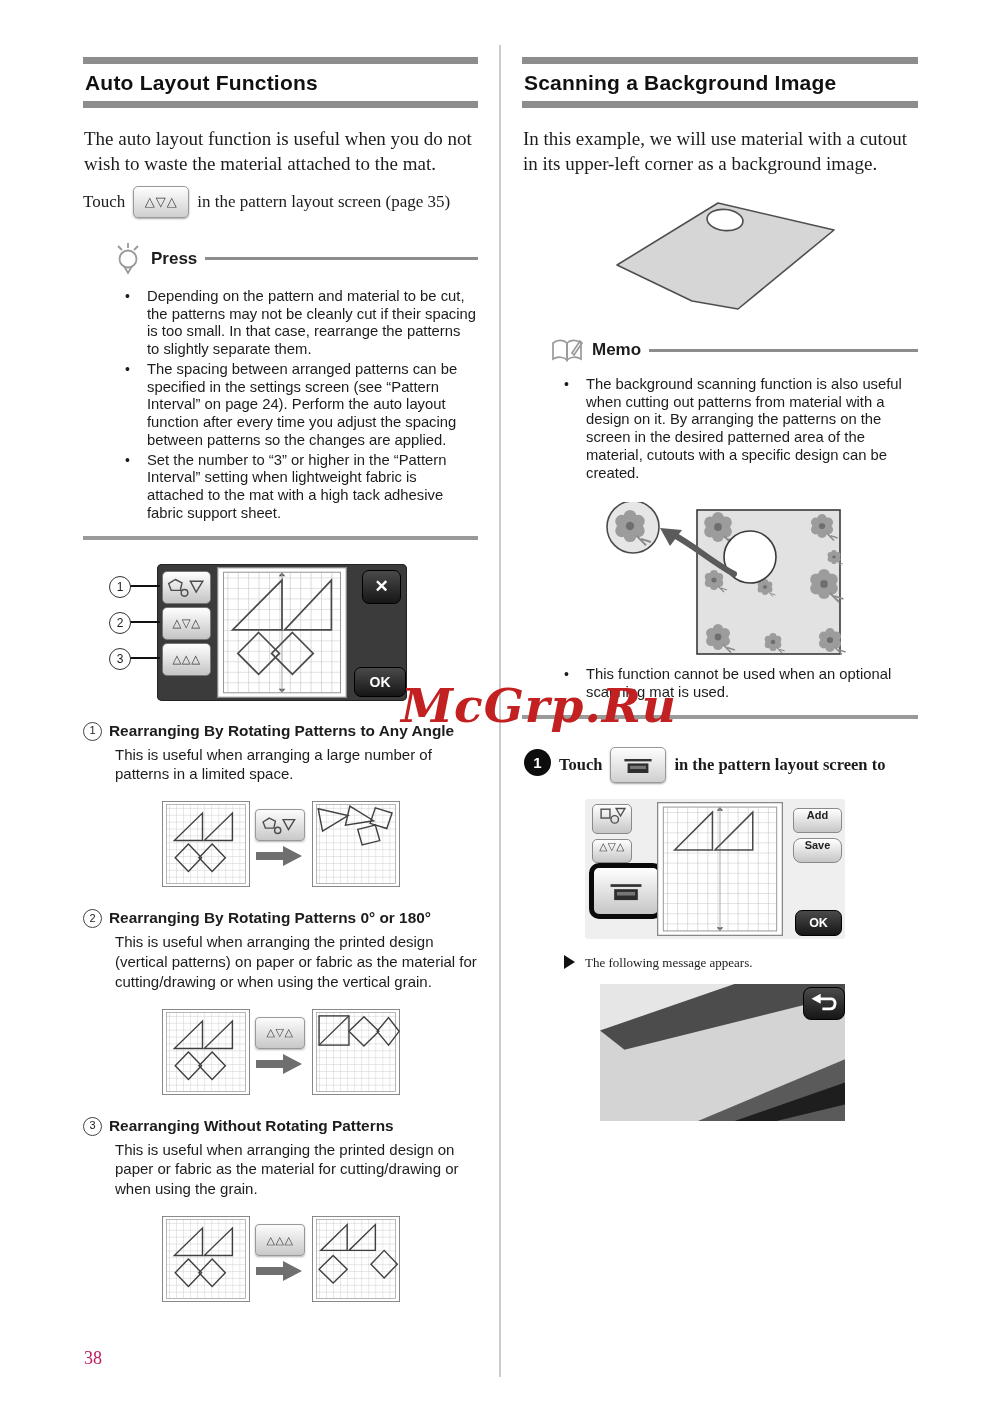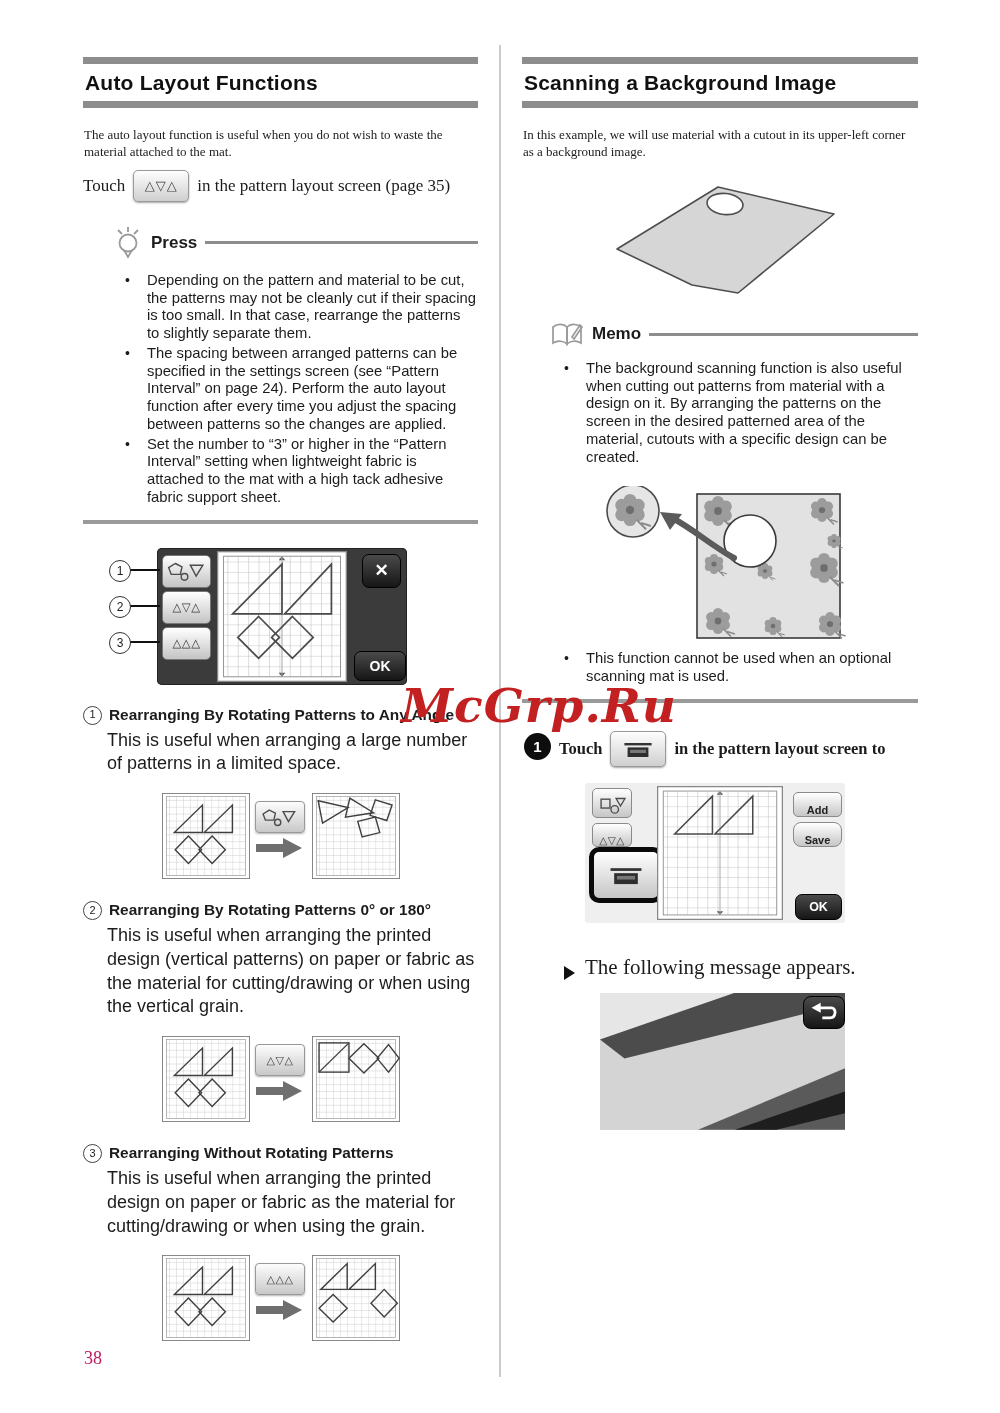--- a/index.html
+++ b/index.html
@@ -8,21 +8,21 @@
   .divider{position:absolute;left:499px;top:45px;width:2px;height:1332px;background:#cccccc;}
   .col{position:absolute;top:0;}
   .col-left{left:83px;width:395px;}
   .col-right{left:522px;width:396px;}
 
   .sec-head{margin-top:57px;}
   .bar{height:7px;background:#8d8d8d;}
   .sec-title{font-size:21px;font-weight:bold;letter-spacing:.2px;padding:7px 0 6px 2px;color:#111;}
 
   .serif{font-family:"Liberation Serif",serif;}
-  .intro{font-size:13px;line-height:1.34;margin:18px 0 0 1px;}
+  .intro{font-size:19px;line-height:1.34;margin:18px 0 0 1px;}
   .touch-line{display:flex;align-items:center;flex-wrap:wrap;font-size:17px;margin-top:9px;}
   .touch-cont{font-size:17px;margin-top:7px;}
 
   .ui-btn-inline{display:inline-flex;justify-content:center;align-items:center;
      width:54px;height:30px;margin:0 8px;border:1px solid #999;border-radius:5px;
      background:linear-gradient(#fefefe,#cfcfcf);box-shadow:0 1px 2px rgba(0,0,0,.35);
      font-size:13px;color:#3c3c3c;letter-spacing:1px;}
   .ui-btn-inline.tall{height:34px;}
 
   .callout-head{display:flex;align-items:center;margin-top:24px;padding-left:30px;}
@@ -47,21 +47,21 @@
   .blackbtn{position:absolute;background:linear-gradient(#4a4a4a,#161616);border:1px solid #000;
      border-radius:7px;color:#fff;display:flex;align-items:center;justify-content:center;font-weight:bold;}
   .dlg-x{left:205px;top:6px;width:37px;height:32px;font-size:17px;}
   .dlg-ok{left:197px;top:103px;width:50px;height:28px;font-size:14px;}
 
   
   .item{margin-top:17px;}
   .item-head{display:flex;align-items:flex-start;font-weight:bold;font-size:15.4px;line-height:1.25;}
   .circnum{flex:none;width:17px;height:17px;border:1.3px solid #444;border-radius:50%;margin:1px 7px 0 0;
      display:flex;align-items:center;justify-content:center;font-size:11px;font-weight:normal;}
-  .item-desc{margin:4px 0 0 24px;font-size:18px;line-height:1.32;}
+  .item-desc{margin:4px 0 0 32px;font-size:15px;line-height:1.32;}
   .fig-pair{position:relative;height:92px;margin-top:15px;}
   .mat-s{position:absolute;top:2px;width:88px;height:86px;}
   .pair-btn{position:absolute;left:172px;top:10px;width:48px;height:30px;border:1px solid #999;border-radius:4px;
      background:linear-gradient(#fdfdfd,#c8c8c8);box-shadow:0 1px 2px rgba(0,0,0,.3);
      display:flex;align-items:center;justify-content:center;font-size:11px;color:#3c3c3c;letter-spacing:.5px;}
   .pair-arrow{position:absolute;left:172px;top:47px;width:48px;height:20px;}
 
   
   .fig-sheet{position:relative;height:116px;margin-top:20px;}
   .memo-list{margin-top:12px;}
@@ -70,32 +70,32 @@
 
   .step{display:flex;margin-top:28px;}
   .step-circ{flex:none;width:27px;height:27px;background:#0d0d0d;border-radius:50%;color:#fff;
      display:flex;align-items:center;justify-content:center;font-size:15px;font-weight:bold;margin:2px 8px 0 2px;}
   .step-text{font-family:"Liberation Serif",serif;font-weight:bold;font-size:16.5px;line-height:1.55;}
   .step-line{display:flex;align-items:center;flex-wrap:wrap;}
 
   .fig-screen{position:relative;height:140px;margin-top:16px;}
   .screen-box{position:absolute;left:63px;top:0;width:260px;height:140px;background:#efefef;border-radius:3px;}
   .scr-btn{position:absolute;border:1px solid #8a8a8a;border-radius:5px;
-     background:linear-gradient(#ffffff,#c6c6c6);display:flex;align-items:flex-end;justify-content:center;
+     background:linear-gradient(#ffffff,#c6c6c6);display:flex;align-items:flex-start;justify-content:center;
      font-size:10.5px;color:#3a3a3a;}
   .scr-btn1{left:7px;top:5px;width:38px;height:28px;}
   .scr-btn2{left:7px;top:40px;width:38px;height:22px;letter-spacing:.5px;}
   .scanwrap{position:absolute;left:4px;top:64px;width:64px;height:46px;border:5px solid #0a0a0a;border-radius:10px;
      background:linear-gradient(#ffffff,#c6c6c6);display:flex;align-items:center;justify-content:center;}
   .scr-mat{position:absolute;left:72px;top:3px;width:126px;height:134px;}
   .scr-add{left:208px;top:9px;width:47px;height:23px;font-size:11px;font-weight:bold;color:#222;}
   .scr-save{left:208px;top:39px;width:47px;height:23px;font-size:11px;font-weight:bold;color:#222;border-radius:8px;}
   .scr-ok{left:210px;top:111px;width:45px;height:24px;font-size:12.5px;}
 
-  .msg-intro{display:flex;align-items:flex-end;margin-top:32px;font-family:"Liberation Serif",serif;font-size:21px;}
+  .msg-intro{display:flex;align-items:flex-start;margin-top:16px;font-family:"Liberation Serif",serif;font-size:13px;}
   .tri{flex:none;width:0;height:0;border-left:11px solid #111;border-top:7px solid transparent;
      border-bottom:7px solid transparent;margin:0 10px 0 42px;}
   .fig-msg{position:relative;height:137px;margin-top:13px;left:78px;width:245px;background:#d4d4d4;overflow:hidden;}
   .msg-bgA{position:absolute;inset:0;background:#e6e6e6;clip-path:polygon(0 0,60% 0,0 34%);}
   .msg-bgB{position:absolute;inset:0;background:#4c4c4c;clip-path:polygon(0 34%,55% 0,100% 0,100% 8%,10% 48%);}
   .msg-bgC{position:absolute;inset:0;background:#5a5a5a;clip-path:polygon(40% 100%,100% 55%,100% 100%);}
   .msg-bgD{position:absolute;inset:0;background:#1e1e1e;clip-path:polygon(55% 100%,100% 72%,100% 88%,72% 100%);}
   .msg-panel{position:absolute;left:17px;top:30px;width:206px;height:85px;background:#fdfdfd;border-radius:2px;
      box-shadow:0 1px 3px rgba(0,0,0,.4);padding:10px 0 0 9px;box-sizing:border-box;}
   .msg-panel div{font-family:"DejaVu Sans Mono",monospace;font-weight:bold;font-size:9.6px;line-height:1.3;color:#0a0a0a;}

